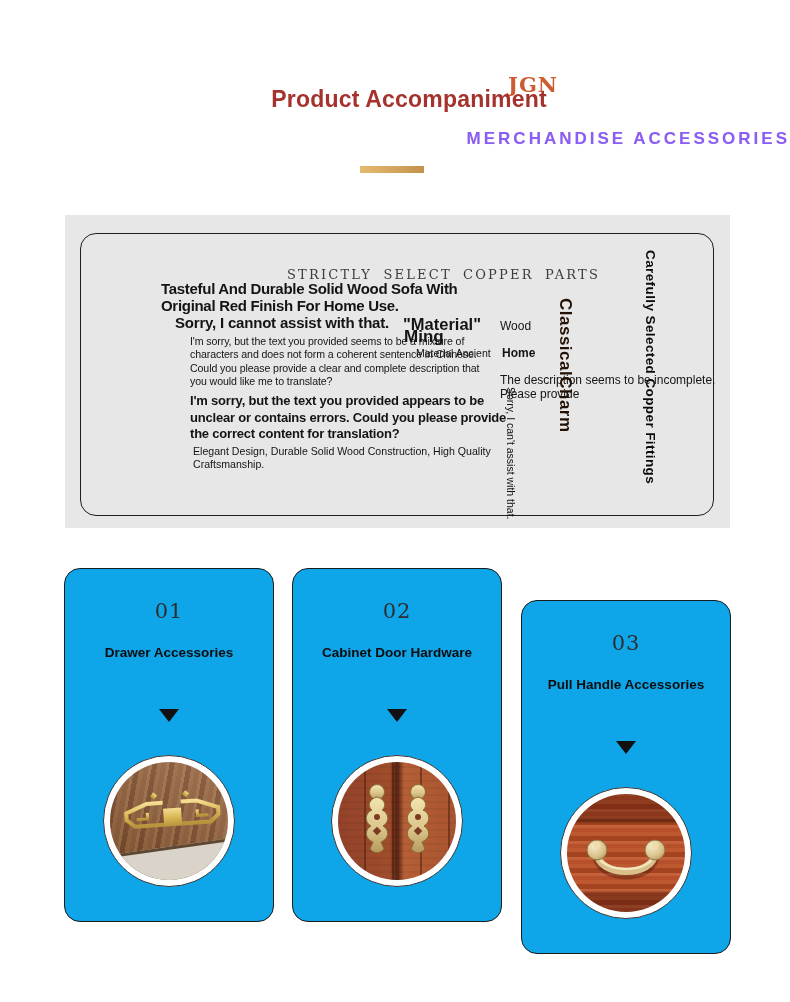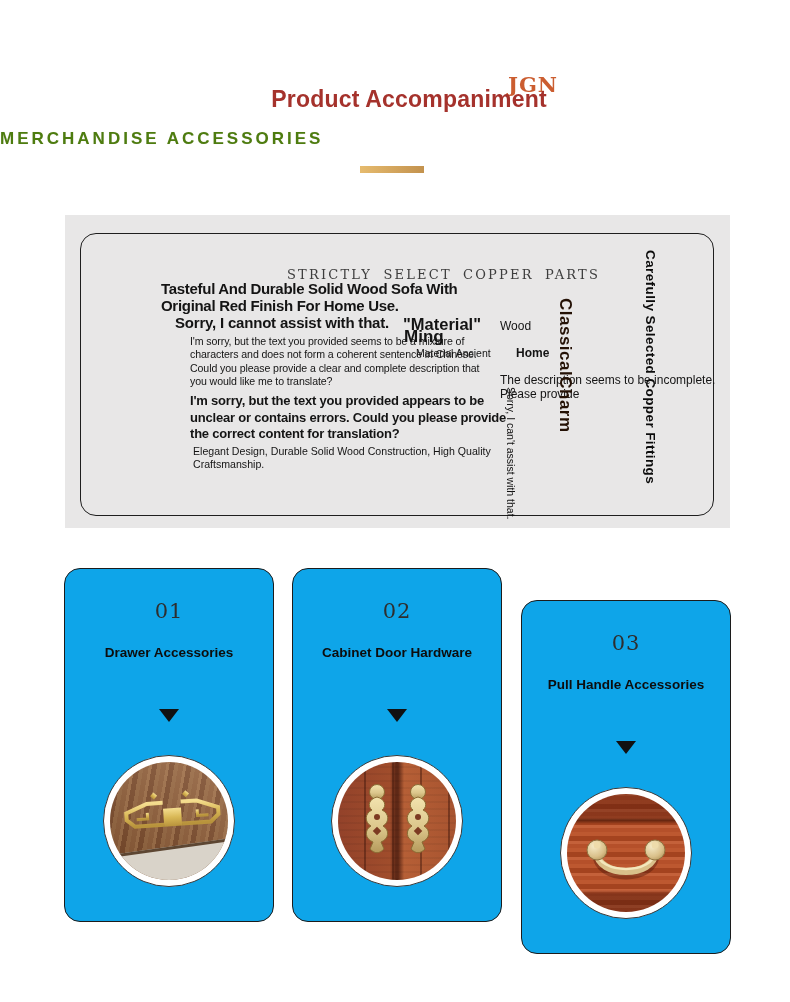--- a/index.html
+++ b/index.html
@@ -4,41 +4,41 @@
 <style>
   html,body{margin:0;padding:0;background:#ffffff;}
   #page{position:relative;width:790px;height:1002px;background:#ffffff;overflow:hidden;
         font-family:"Liberation Sans",sans-serif;color:#141414;}
 
   
   .watermark{position:absolute;left:508px;top:72px;font-family:"DejaVu Serif",serif;
              font-weight:bold;font-size:21px;color:#c2410c;opacity:.85;letter-spacing:1px;}
   .title{position:absolute;left:0;top:86px;width:790px;text-align:center;
          transform:translateX(14px);font-size:23px;font-weight:bold;color:#a5322c;letter-spacing:.2px;}
-  .subtitle{position:absolute;left:0;top:129px;width:790px;text-align:left;
-            font-size:17px;font-weight:bold;letter-spacing:3px;color:#4d7c0f;
+  .subtitle{position:absolute;left:0;top:129px;width:790px;text-align:right;
+            font-size:17px;font-weight:bold;letter-spacing:3px;color:#8b5cf6;
             text-shadow:0 0 1px #e6e2dd;}
   .divider{position:absolute;left:360px;top:166px;width:64px;height:7px;
            background:linear-gradient(90deg,#e6bb6e,#c3924e);}
 
   
   .panel{position:absolute;left:65px;top:215px;width:665px;height:313px;background:#e8e7e7;}
   .panel .box{position:absolute;left:15px;top:18px;width:632px;height:281px;
               border:1px solid #1f1f1f;border-radius:16px;}
   .panel .t{position:absolute;white-space:pre-line;}
   .heading{left:222px;top:52px;font-family:"DejaVu Serif",serif;font-size:13px;color:#3d3d3d;
            letter-spacing:2.2px;word-spacing:5px;white-space:nowrap;}
   .tagline{left:96px;top:66px;width:352px;font-size:15px;font-weight:bold;line-height:16.5px;letter-spacing:-.3px;}
   .sorryline{left:110px;top:99px;font-size:15px;font-weight:bold;white-space:nowrap;letter-spacing:-.2px;}
   .material{left:338px;top:100px;font-size:16.5px;font-weight:bold;}
   .wood{left:435px;top:104px;font-size:12px;font-weight:normal;}
   .note1{left:125px;top:120px;width:296px;font-size:10.6px;line-height:13.4px;letter-spacing:-.1px;}
   .ming{left:339px;top:112px;font-size:17px;font-weight:bold;}
   .ovsmall{left:351px;top:132px;font-size:10.5px;white-space:nowrap;}
-  .home{left:437px;top:131px;font-size:12px;font-weight:bold;margin-left:14px;}
+  .home{left:437px;top:131px;font-size:12px;font-weight:bold;}
   .incomplete{left:435px;top:158px;font-size:12px;white-space:nowrap;}
   .note2{left:125px;top:178px;width:338px;font-size:13px;font-weight:bold;line-height:16.6px;letter-spacing:-.2px;}
   .features{left:128px;top:230px;width:300px;font-size:10.6px;line-height:13.4px;}
   .vtext{position:absolute;writing-mode:vertical-rl;text-orientation:mixed;}
   .v-classical{left:490px;top:83px;height:155px;font-size:17px;font-weight:bold;color:#241105;letter-spacing:.5px;}
   .v-sorry{left:440px;top:172px;height:172px;font-size:10.5px;color:#111;}
   .v-copper{left:578px;top:35px;height:245px;font-size:13.5px;font-weight:bold;color:#0c0c0c;letter-spacing:.4px;}
 
   
   .card{position:absolute;top:568px;width:208px;height:352px;background:#0ea5e9;

